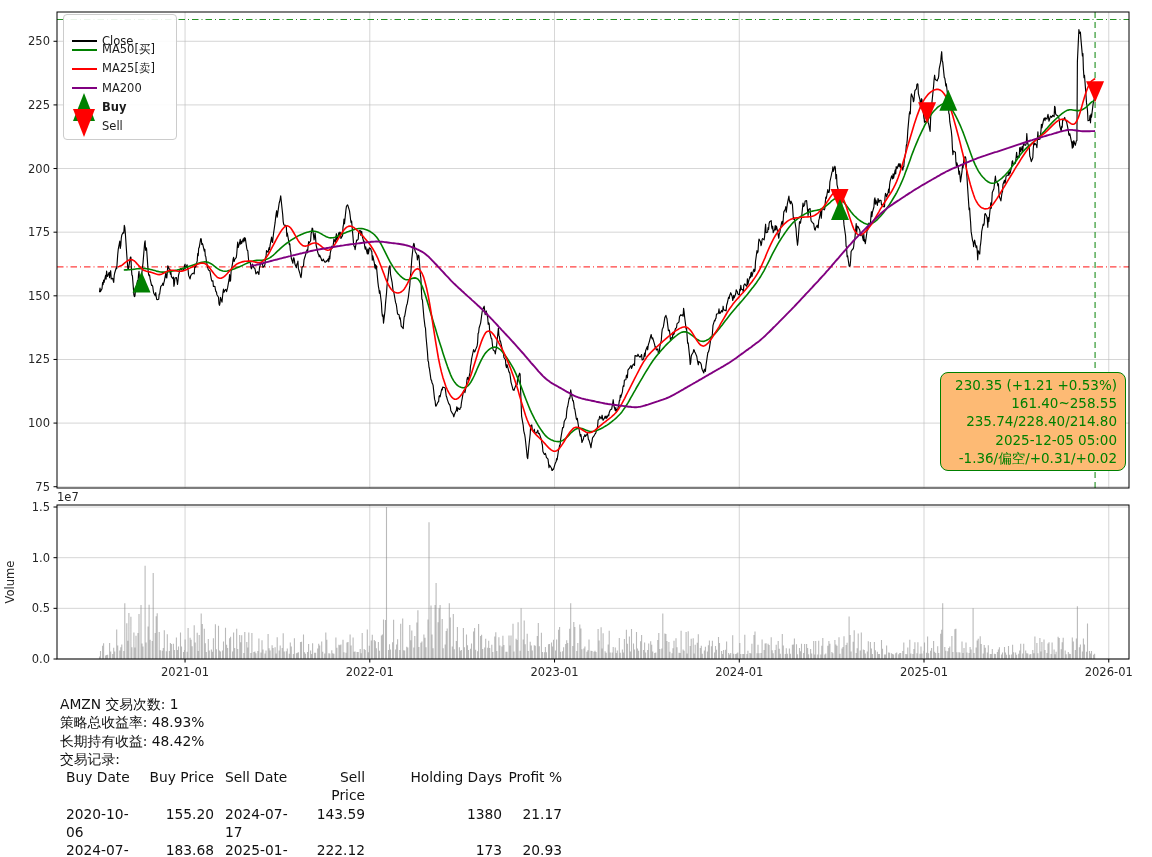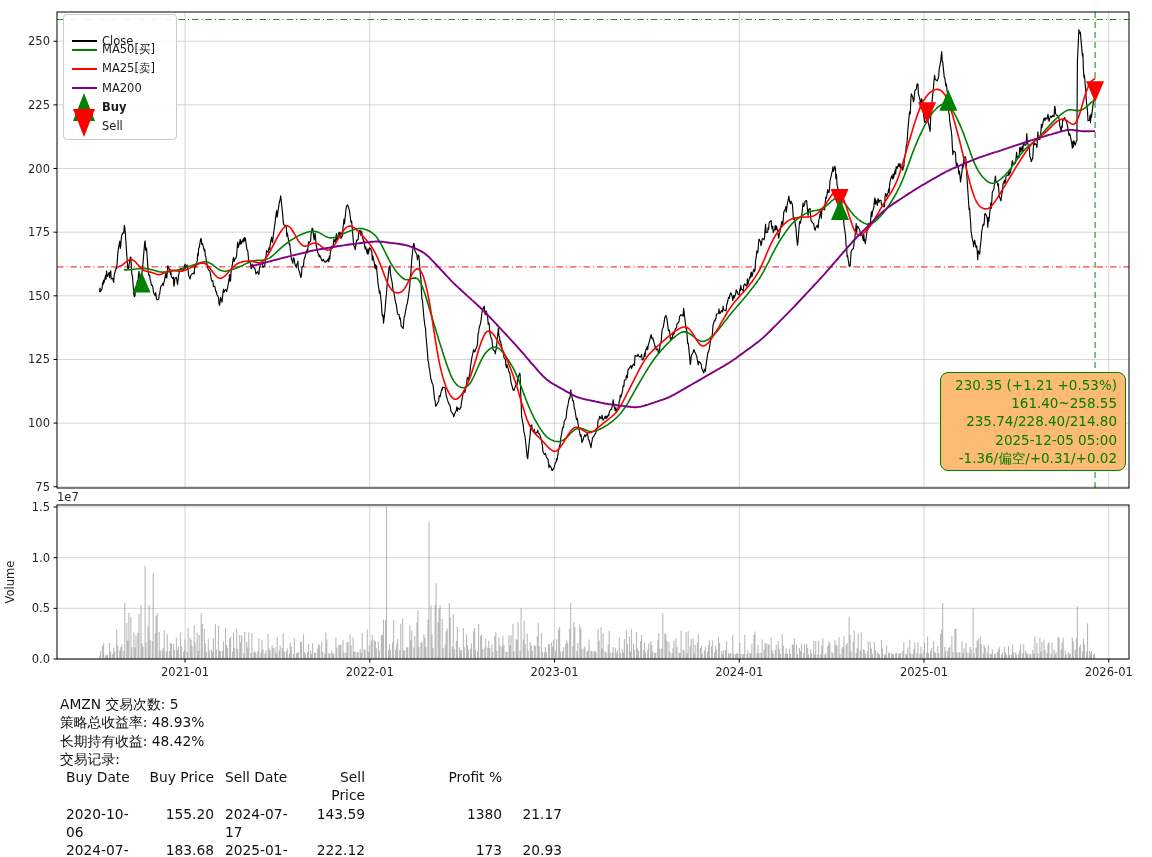--- a/index.html
+++ b/index.html
@@ -146,29 +146,30 @@
 
   <div class="annotation-box">
     <div class="annotation-line">230.35 (+1.21 +0.53%)</div>
     <div class="annotation-line">161.40~258.55</div>
     <div class="annotation-line">235.74/228.40/214.80</div>
     <div class="annotation-line">2025-12-05 05:00</div>
     <div class="annotation-line">-1.36/偏空/+0.31/+0.02</div>
   </div>
 
   <div class="stats">
-    <div class="stats-line">AMZN 交易次数: 5</div>
+    <div class="stats-line">AMZN 交易次数: 1</div>
     <div class="stats-line">策略总收益率: 48.93%</div>
     <div class="stats-line">长期持有收益: 48.42%</div>
     <div class="stats-line">交易记录:</div>
     <div class="trade-grid" id="trade-header">
         <div class="c0">Buy Date</div>
         <div class="c1">Buy Price</div>
         <div class="c2">Sell Date</div>
         <div class="c3">Sell Price</div>
+        <div class="c4">Holding Days</div>
         <div class="c5">Profit %</div>
       </div>
     <div id="trade-rows">
         <div class="trade-grid">
           <div class="c0">2020-10-06</div>
           <div class="c1">155.20</div>
           <div class="c2">2024-07-17</div>
           <div class="c3">143.59</div>
           <div class="c4">1380</div>
           <div class="c5">21.17</div>

